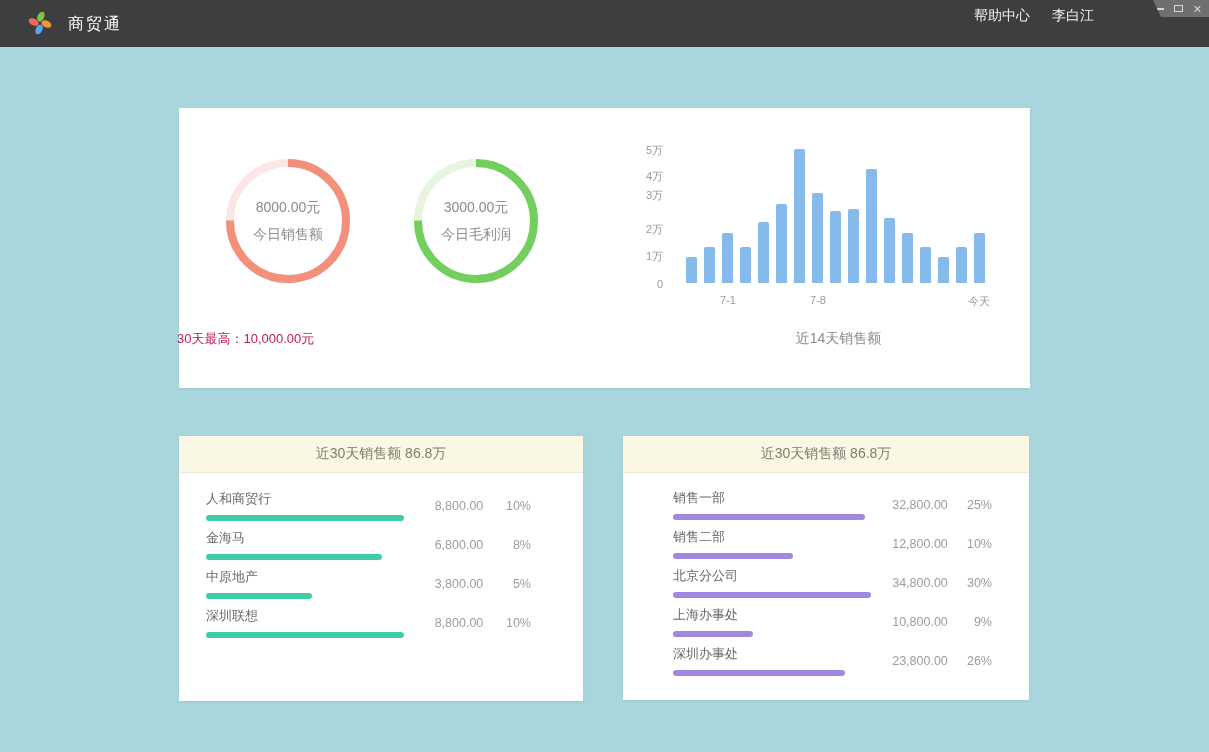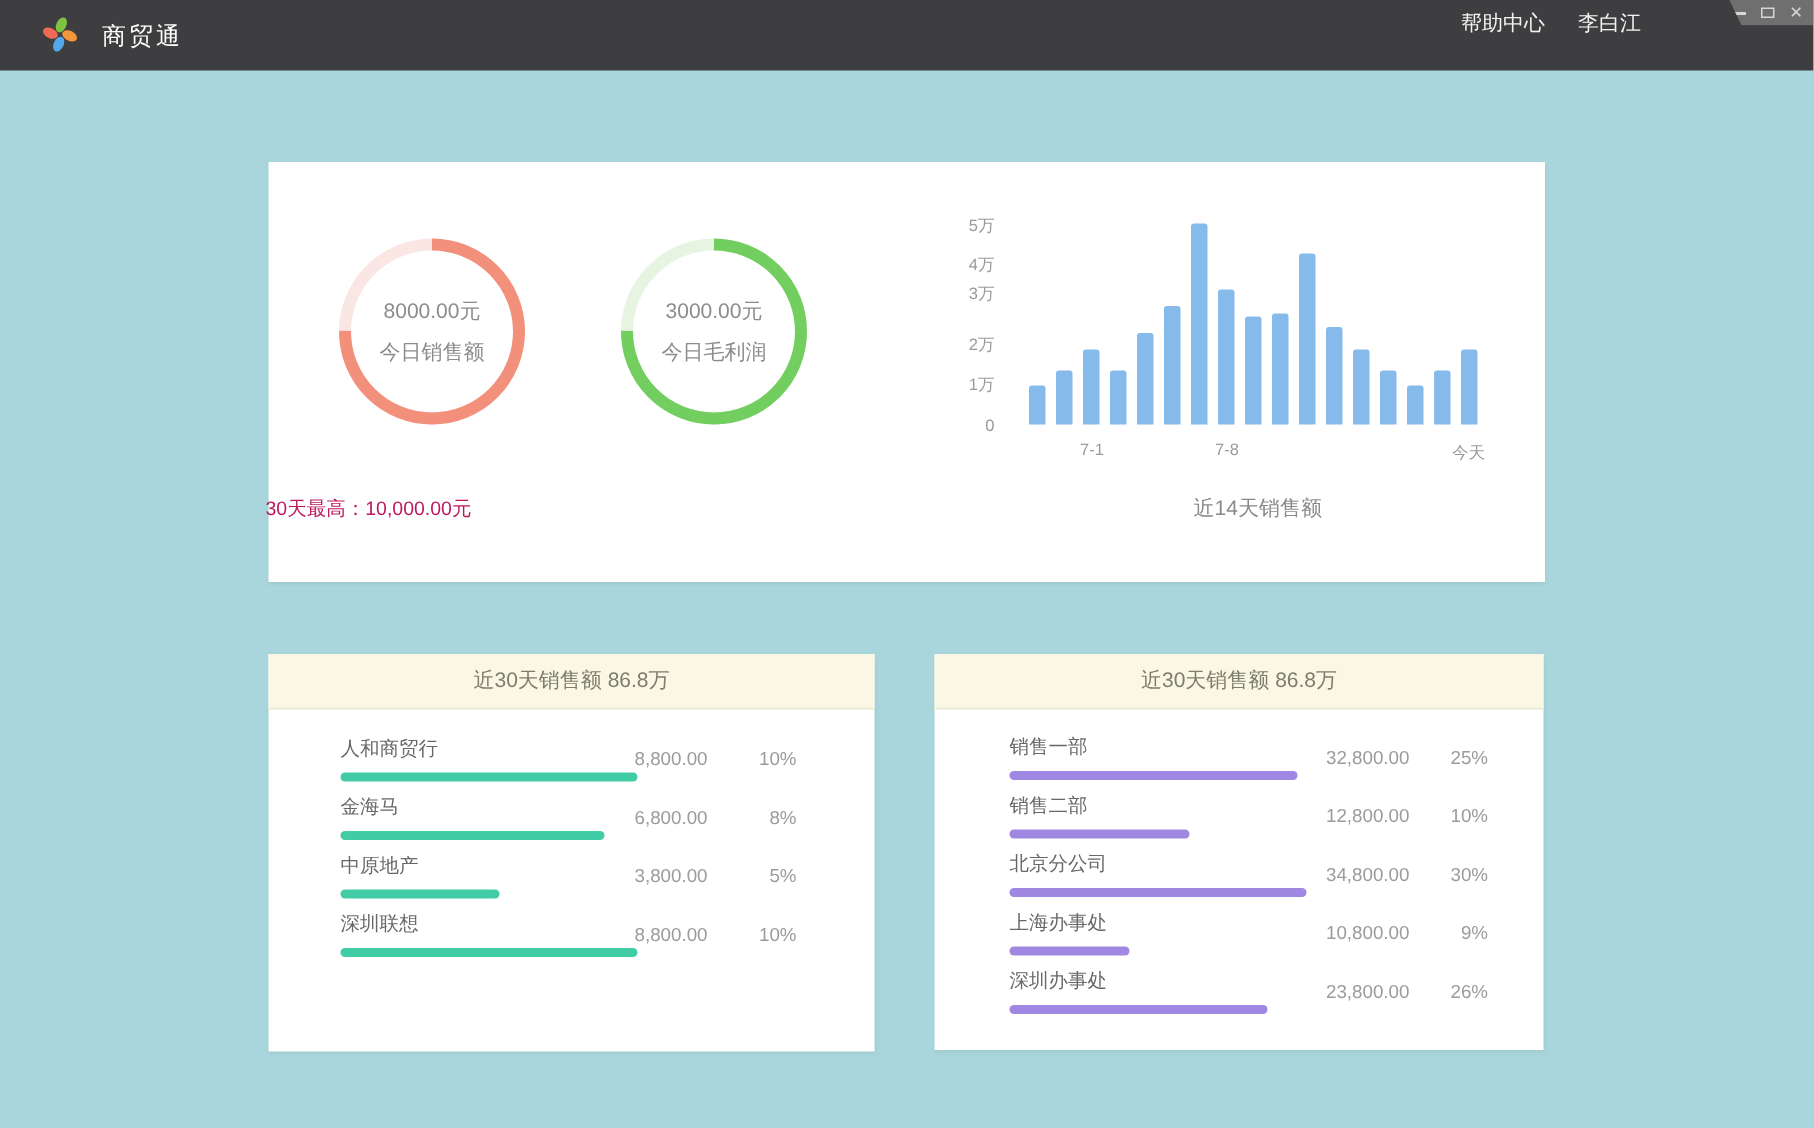--- a/index.html
+++ b/index.html
@@ -80,30 +80,30 @@
     position:absolute; left:507px; top:222px; width:305px; text-align:center;
     font-size:14px; color:#8A8A8A;
   }
 
   
   .card-header {
     height:37px; background:#FAF8E4; border-bottom:1px solid #EBE9D6;
     display:flex; align-items:center; justify-content:center;
     font-size:14px; color:#7E7C6C;
   }
-  .rows { padding:11px 52px 0 48px; }
+  .rows { padding:11px 52px 0 27px; }
   #card-1 .rows { padding:10px 37px 0 50px; }
   .row { position:relative; height:39px; padding-top:6px; }
   .row-name { font-size:13px; color:#686868; }
   .row-bar { margin-top:7px; height:6px; border-radius:3px; }
   .row-val {
     position:absolute; right:0; top:15px;
     display:flex; font-size:12.5px; color:#9C9C9C;
   }
-  .row-val .v { min-width:72px; text-align:left; }
+  .row-val .v { min-width:72px; text-align:center; }
   .row-val .p { min-width:36px; text-align:right; }
 </style>
 </head>
 <body>
 
 <div class="topbar">
   <svg class="logo" viewBox="0 0 32 32">
     <g transform="rotate(8,16,16)">
       <g transform="rotate(0,16,16)">
           <ellipse cx="16" cy="8.6" rx="3.8" ry="6" transform="rotate(18 16 8.6)" fill="#7FC241"></ellipse>

